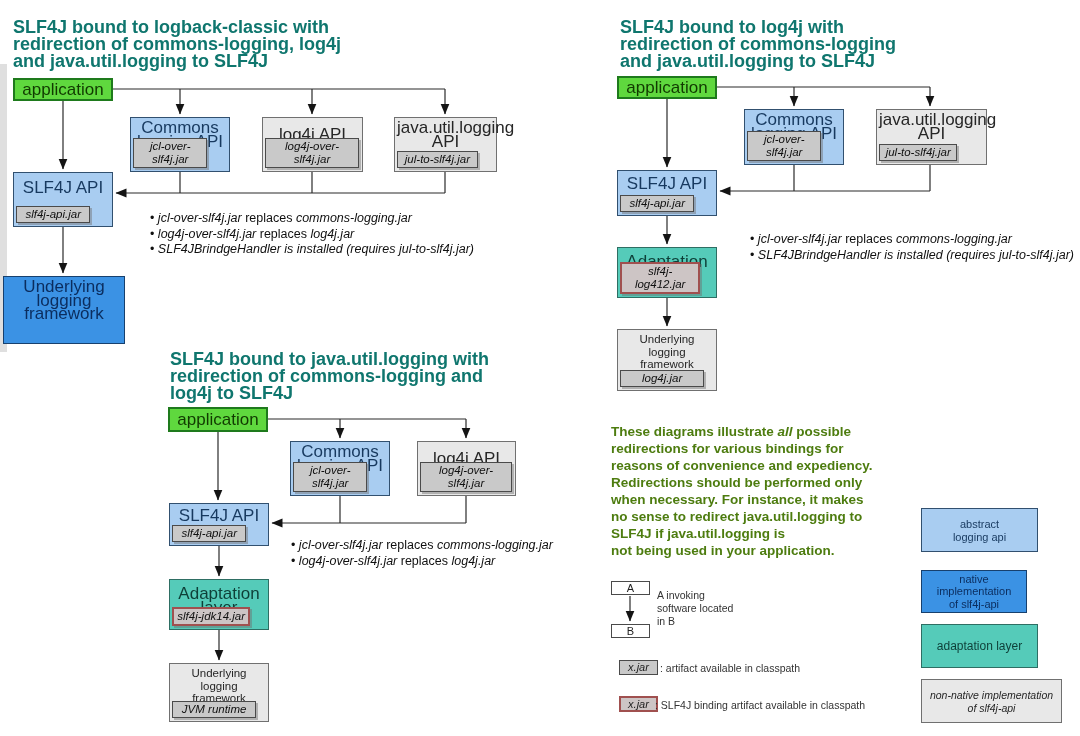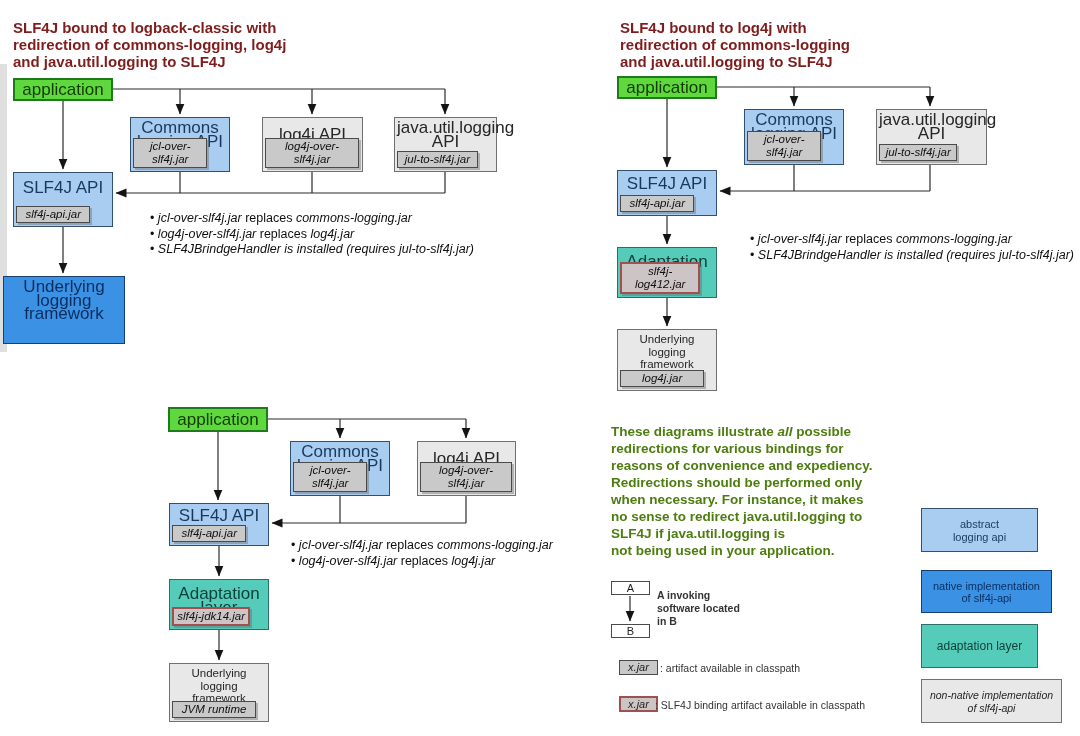--- a/index.html
+++ b/index.html
@@ -1,20 +1,20 @@
 <!DOCTYPE html>
 <html style="--green: #5fd83e; --light_blue: #a9cdf1; --blue: #3b92e4; --teal: #55cbb9; --gray: #e8e8e8; --jar_gray: #c9c9c9; --binding_border: #a0504f;"><head>
 <meta charset="utf-8">
 <style>
   html,body{margin:0;padding:0;background:#ffffff;}
   #canvas{
     position:relative;width:1080px;height:736px;overflow:hidden;background:#ffffff;
     font-family:"Liberation Sans","DejaVu Sans",sans-serif;color:#111;
   }
-  .title{position:absolute;font-weight:bold;font-size:15px;line-height:17px;white-space:pre-line;color:#7f1d1d;}
+  .title{position:absolute;font-weight:bold;font-size:18px;line-height:17px;white-space:pre-line;color:#0f766e;}
   .node{position:absolute;box-sizing:border-box;border:1.5px solid #555;}
   .node .nlabel{position:absolute;top:3px;left:2px;right:2px;text-align:center;font-size:17px;line-height:13.5px;white-space:pre-line;}
   .node.center .nlabel{top:50%;transform:translateY(-50%);}
   .node.green{background:var(--green);border:2px solid #1e7a1c;color:#113a00;}
   .node.lightblue{background:var(--light_blue);border:1.5px solid #31506f;color:#17395f;}
   .node.blue{background:var(--blue);border:1.5px solid #17406e;color:#0b2d5e;}
   .node.teal{background:var(--teal);border:1.5px solid #2e6e63;color:#0e3f38;}
   .node.gray{background:var(--gray);border:1.5px solid #707070;color:#262626;}
   .jar{
     position:absolute;left:2px;bottom:3px;width:76%;box-sizing:border-box;
@@ -167,20 +167,23 @@
 logging
 framework</span>
     <div class="jar w86">log4j.jar</div>
   </div>
 
   <div class="bullets" style="left:750px;top:232px;">
     <div class="line"><span>• </span><span class="it">jcl-over-slf4j.jar</span><span> replaces </span><span class="it">commons-logging.jar</span></div>
     <div class="line"><span>• </span><span class="it">SLF4JBrindgeHandler is installed (requires jul-to-slf4j.jar)</span></div>
   </div>
 
+  <div class="title" style="left:170px;top:351px;">SLF4J bound to java.util.logging with
+redirection of commons-logging and
+log4j to SLF4J</div>
 
   <div class="node green center" style="left:168px;top:407px;width:100px;height:25px;">
     <span class="nlabel">application</span>
   </div>
 
   <div class="node lightblue" style="left:290px;top:441px;width:100px;height:55px;">
     <span class="nlabel">Commons
 logging API</span>
     <div class="jar">jcl-over-slf4j.jar</div>
   </div>
@@ -216,35 +219,35 @@
 redirections for various bindings for
 reasons of convenience and expediency.
 Redirections should be performed only
 when necessary. For instance, it makes
 no sense to redirect java.util.logging to
 SLF4J if java.util.logging is
 not being used in your application.</span></div>
 
   <div class="legend-small" style="left:611px;top:581px;width:39px;height:14px;">A</div>
   <div class="legend-small" style="left:611px;top:624px;width:39px;height:14px;">B</div>
-  <div class="caption" style="left:657px;top:589px;font-weight:bold;">A invoking
+  <div class="caption" style="left:657px;top:589px;">A invoking
 software located
 in B</div>
 
   <div class="legend-small jarfill" style="left:611px;top:660px;width:39px;height:15px;">x.jar</div>
   <div class="caption" style="left:660px;top:662px;">: artifact available in classpath</div>
 
   <div class="legend-small jarfill redb" style="left:611px;top:696px;width:39px;height:16px;">x.jar</div>
   <div class="caption" style="left:655px;top:699px;">: SLF4J binding artifact available in classpath</div>
 
   <div class="node lightblue legend-box center" style="left:921px;top:508px;width:117px;height:44px;">
     <span class="nlabel">abstract
 logging api</span>
   </div>
-  <div class="node blue legend-box center" style="left:921px;top:570px;width:131px;height:43px;">
+  <div class="node blue legend-box center" style="left:921px;top:570px;width:106px;height:43px;">
     <span class="nlabel">native implementation
 of slf4j-api</span>
   </div>
   <div class="node teal legend-box center" style="left:921px;top:624px;width:117px;height:44px;">
     <span class="nlabel" style="font-size:12px;">adaptation layer</span>
   </div>
   <div class="node gray legend-box center" style="left:921px;top:679px;width:141px;height:44px;font-style:italic;">
     <span class="nlabel" style="font-size:10.5px;">non-native implementation
 of slf4j-api</span>
   </div>

